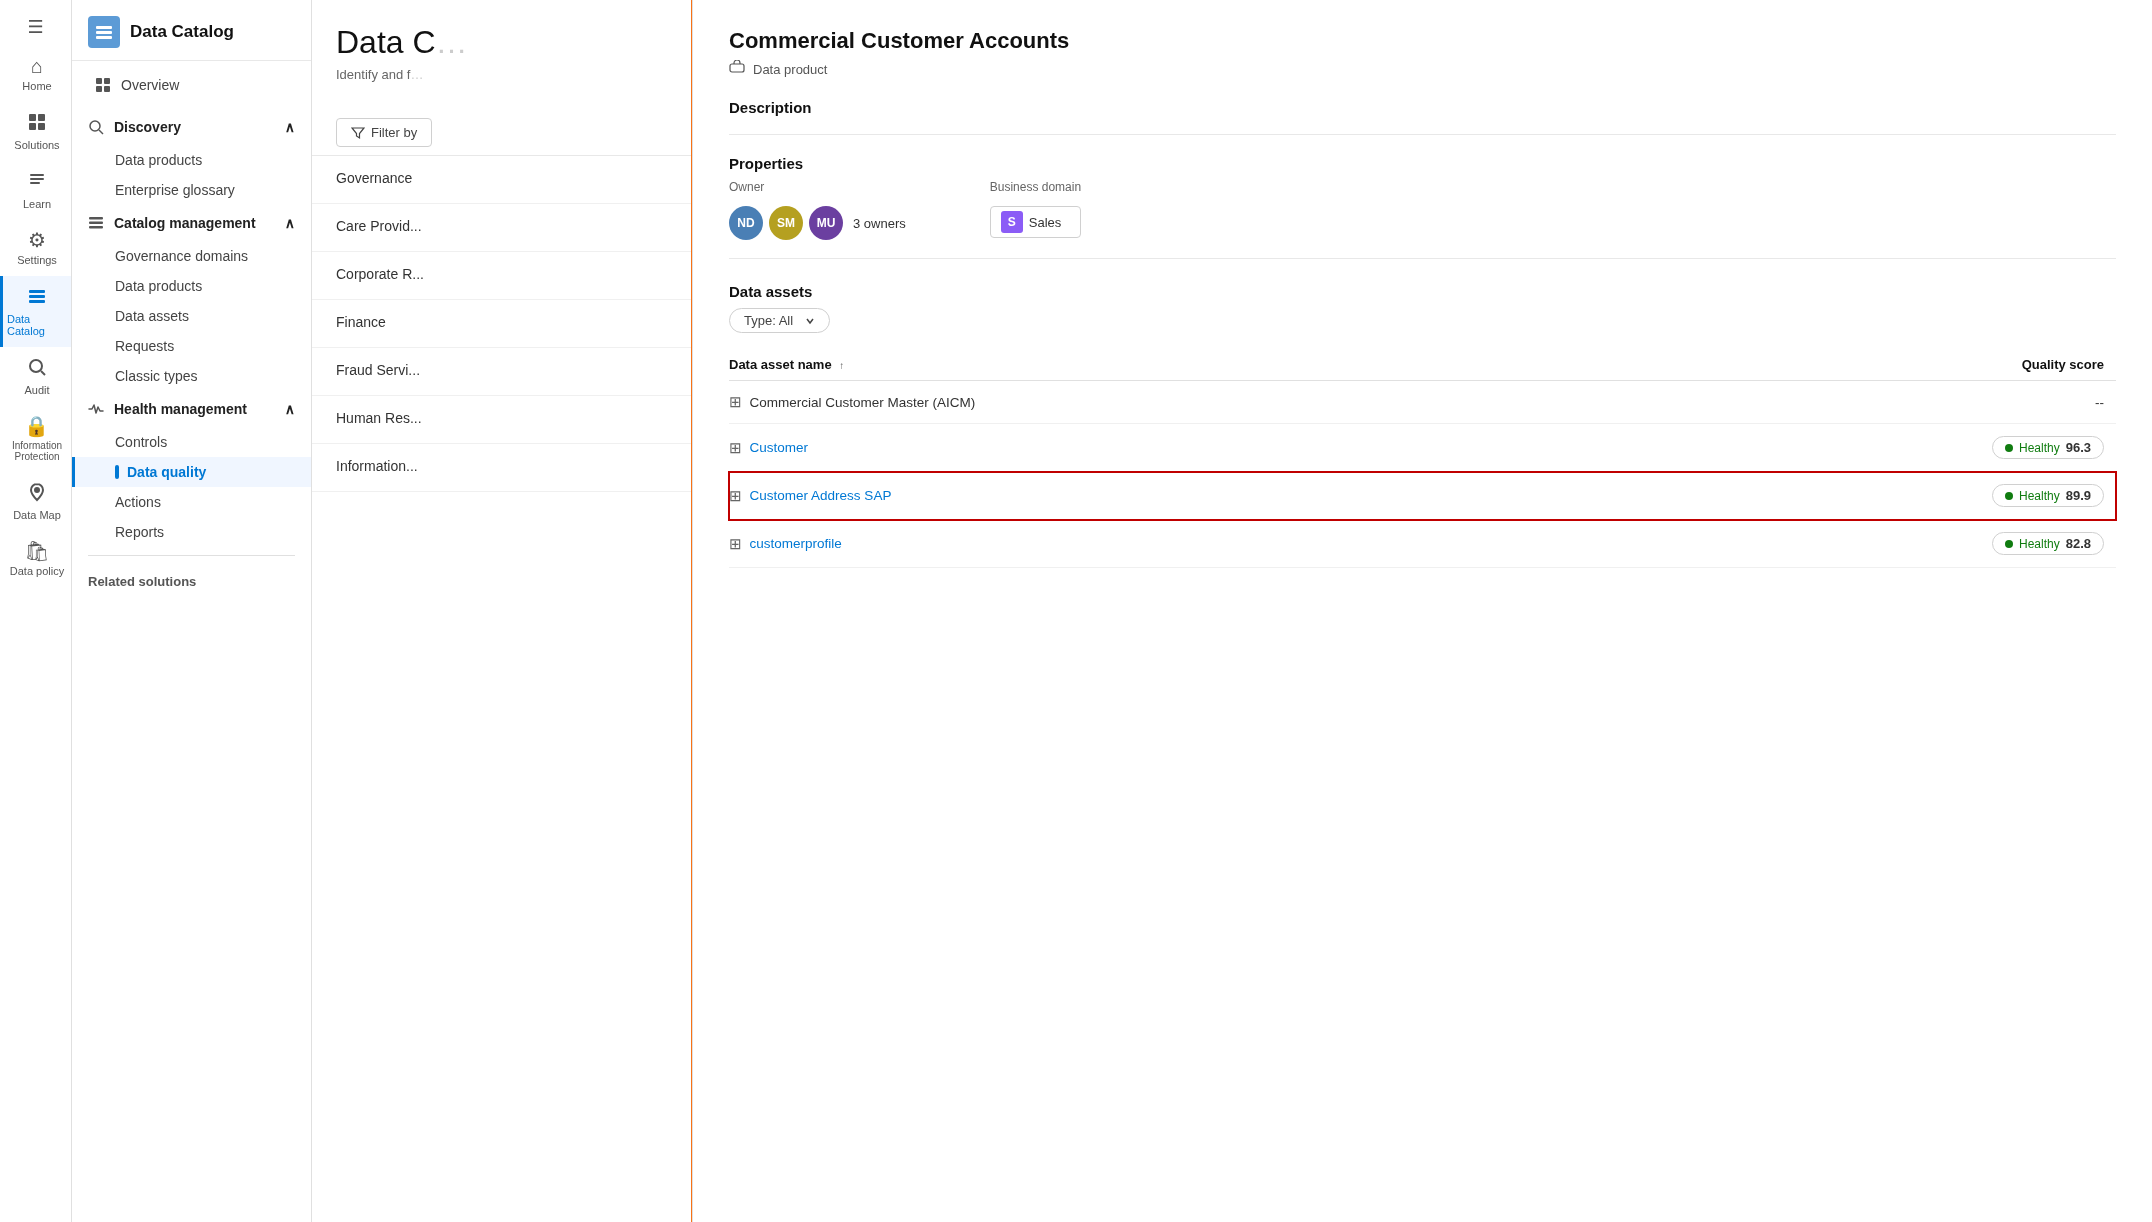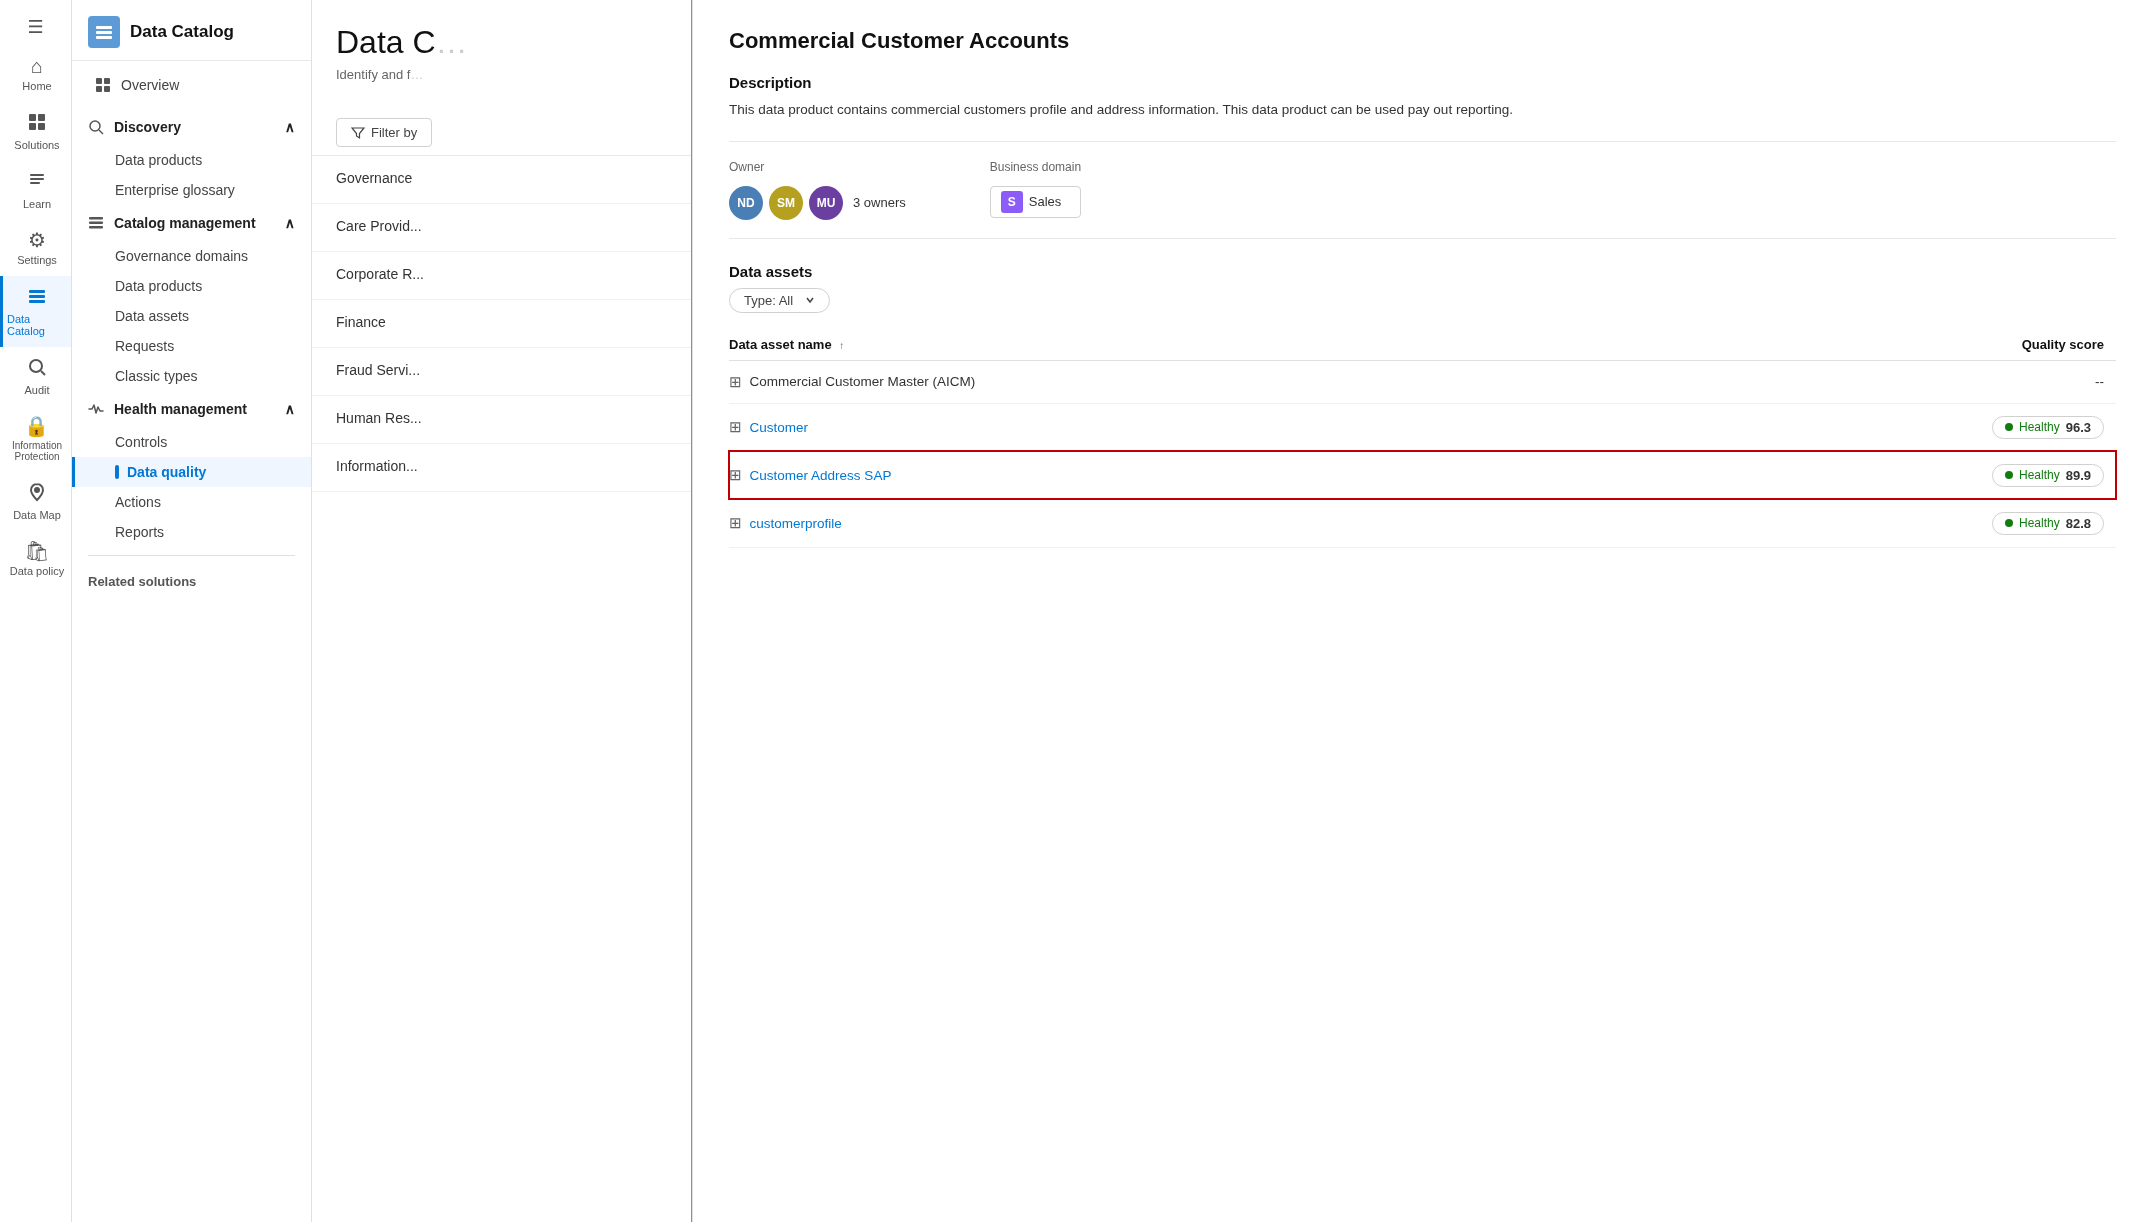--- a/index.html
+++ b/index.html
@@ -508,26 +508,35 @@
         <div class="list-item-name">Human Res...</div>
       </div>
       <div class="list-item">
         <div class="list-item-name">Information...</div>
       </div>
     </div>
   </div>
 
   <div class="detail-panel">
     <h1 class="detail-title">Commercial Customer Accounts</h1>
+    <div class="detail-type-row">
+      <span class="detail-type-icon">
+        <svg width="16" height="16" viewBox="0 0 16 16" fill="none">
+            <rect x="1" y="4" width="14" height="8" rx="2" stroke="#555" stroke-width="1.2" fill="none"></rect>
+            <path d="M5 4V3a3 3 0 016 0v1" stroke="#555" stroke-width="1.2" fill="none"></path>
+          </svg>
+      </span>
+      <span>Data product</span>
+    </div>
 
     <div class="section-label">Description</div>
-    <div class="description-text">This data product contains commercial customers profile and address information. This data product can be used pay out reporting.</div>
 
     <hr class="detail-divider">
 
+    <div class="section-label">Properties</div>
     <div class="properties-grid">
       <div class="property-block">
         <div class="property-label">Owner</div>
         <div class="owner-avatars">
           <div class="avatar" style="background:#4a7fb5;">ND</div>
           <div class="avatar" style="background:#b5a020;text-align:center;">SM</div>
           <div class="avatar" style="background:#6b3fa0;">MU</div>
           <span class="avatar-count">3 owners</span>
         </div>
       </div>

